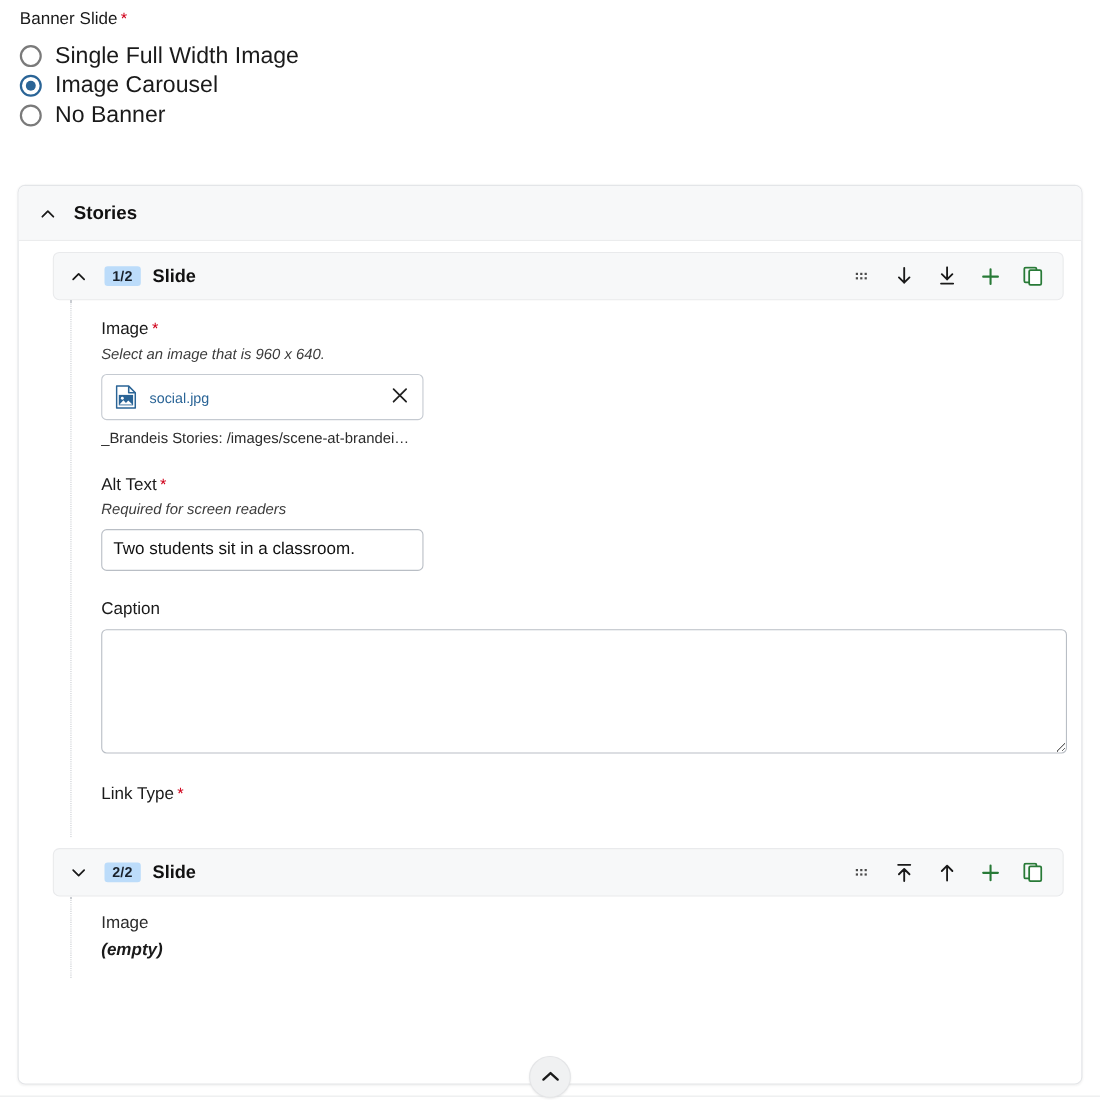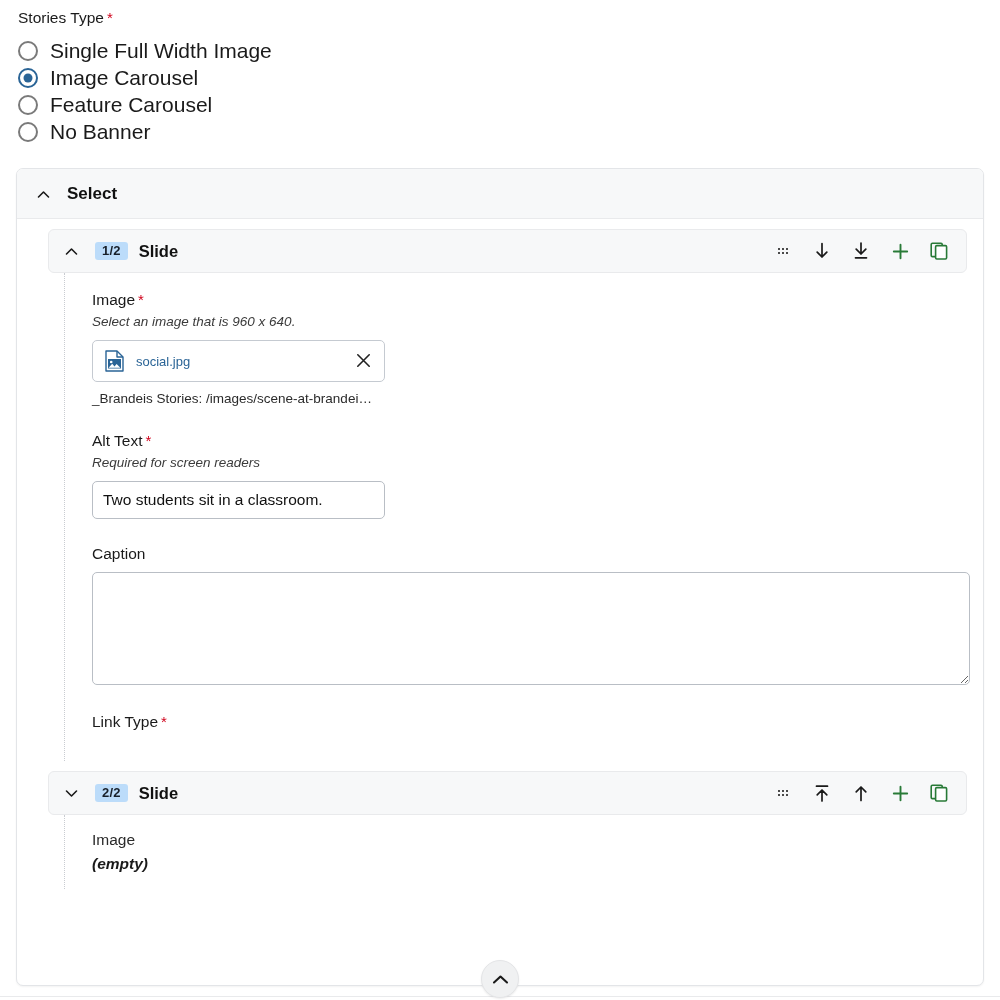--- a/index.html
+++ b/index.html
@@ -120,50 +120,46 @@
   .collapse-btn span { font-size: 15px; color: #1a1a1a; line-height: 1; font-weight: bold; }
   .bottom-rule { position: absolute; left: 0; top: 996px; width: 1000px; height: 1px; background: #e9eaec; }
 </style>
 </head>
 <body>
 
 <div class="page">
 
   <div class="bt-group">
     <div class="bt-label">
-      <span>Stories Type</span><span class="req">*</span>
+      <span>Banner Slide</span><span class="req">*</span>
     </div>
 
     <div class="radio-row">
       <span class="radio"></span>
       <span class="radio-text">Single Full Width Image</span>
     </div>
     <div class="radio-row">
       <span class="radio checked"></span>
       <span class="radio-text">Image Carousel</span>
-    </div>
-    <div class="radio-row">
-      <span class="radio"></span>
-      <span class="radio-text">Feature Carousel</span>
     </div>
     <div class="radio-row">
       <span class="radio"></span>
       <span class="radio-text">No Banner</span>
     </div>
   </div>
 
   <div class="banner-card">
 
     <div class="banner-head">
       <span class="chev">
         <svg width="13" height="9" viewBox="0 0 13 9">
             <path d="M1.5 7L6.5 2L11.5 7" fill="none" stroke="#1a1a1a" stroke-width="1.6" stroke-linecap="round" stroke-linejoin="round"></path>
           </svg>
       </span>
-      <span class="banner-title">Select</span>
+      <span class="banner-title">Stories</span>
     </div>
 
     <div class="slide-wrap">
 
       <div class="slide-head">
         <span class="slide-chev">
           <svg width="13" height="9" viewBox="0 0 13 9">
               <path d="M1.5 7L6.5 2L11.5 7" fill="none" stroke="#1a1a1a" stroke-width="1.6" stroke-linecap="round" stroke-linejoin="round"></path>
             </svg>
         </span>

